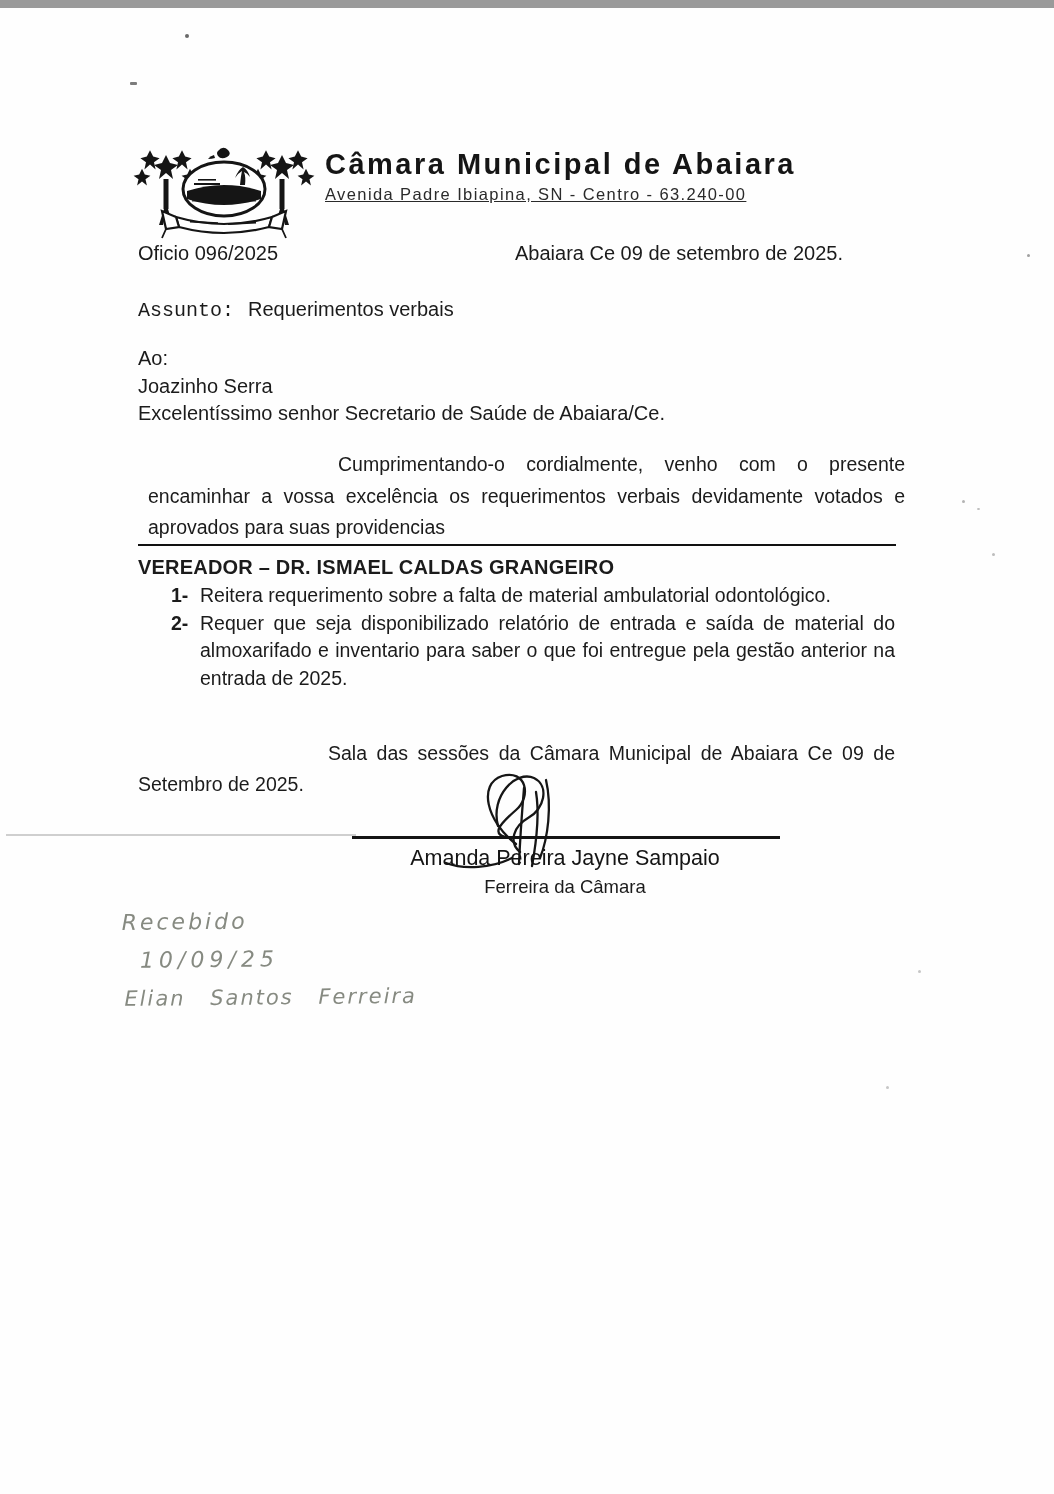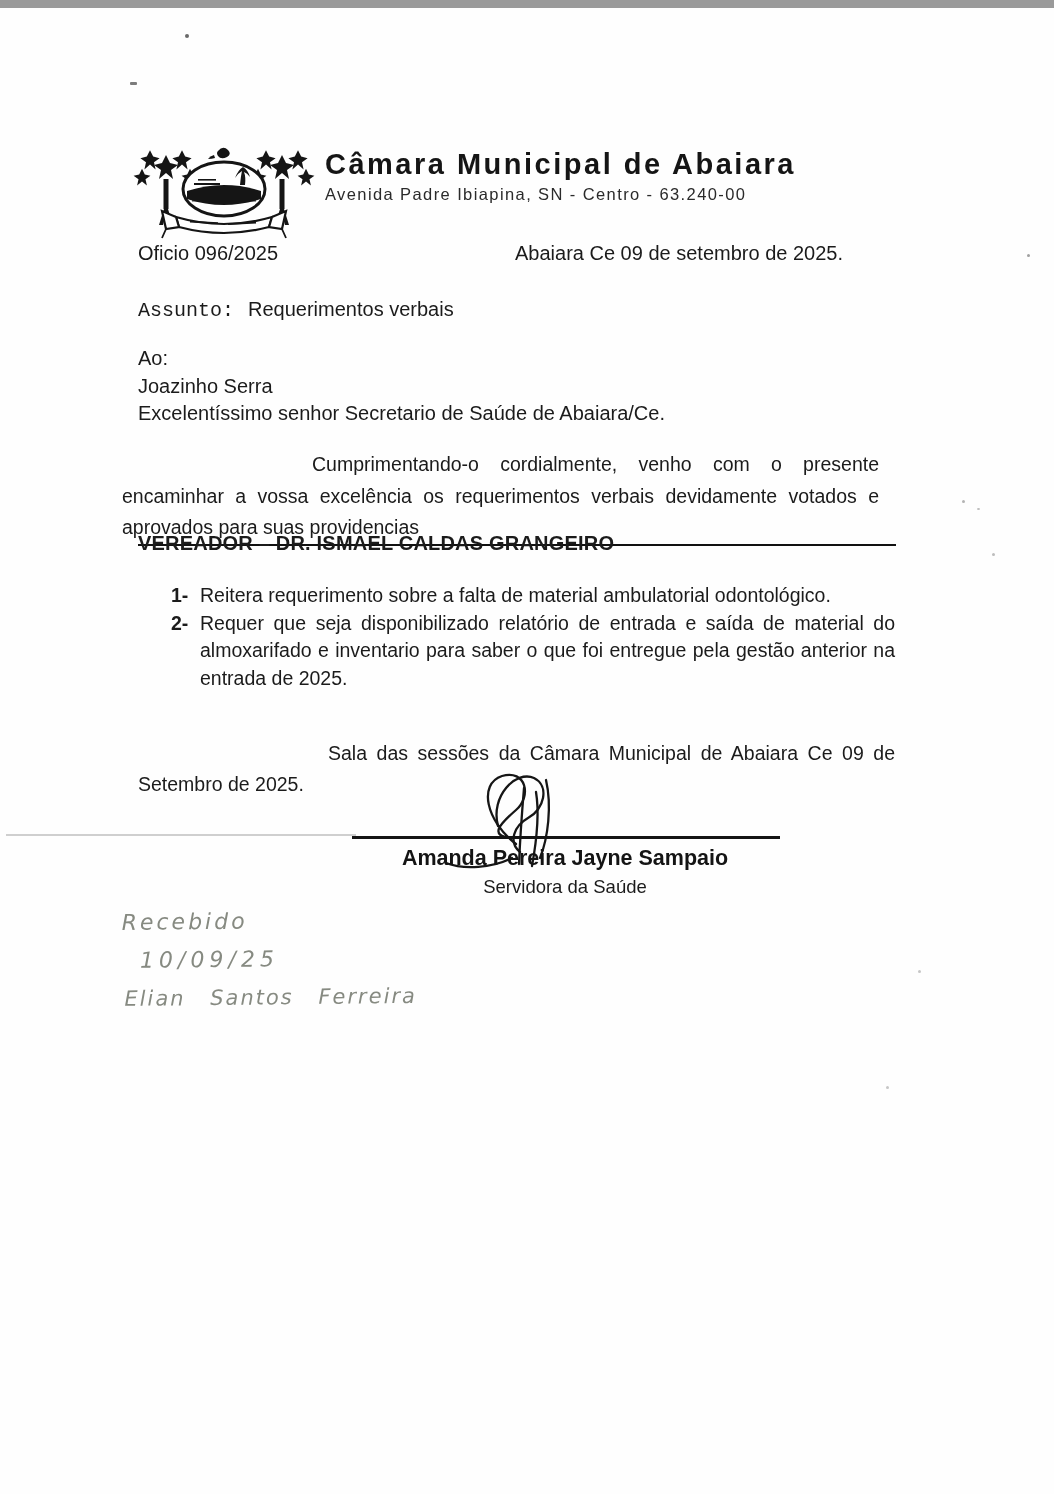--- a/index.html
+++ b/index.html
@@ -15,51 +15,52 @@
   
   .logo{position:absolute;left:128px;top:131px;width:192px;height:100px;}
   .header-text{position:absolute;left:325px;top:140px;width:590px;}
   .header-title{
     font-size:29px;font-weight:bold;letter-spacing:2.5px;color:#151515;
     white-space:nowrap;
   }
   .header-line{
     font-size:16.5px;letter-spacing:1.4px;color:#2a2a2a;margin-top:4px;
     white-space:nowrap;
+    text-decoration:underline;
   }
   
   .oficio-row{position:absolute;left:138px;top:234px;width:760px;font-size:20px;}
   .oficio-num{position:absolute;left:0;top:0;}
   .date-line{position:absolute;left:377px;top:0;}
   .assunto{position:absolute;left:138px;top:290px;font-size:20px;}
   .assunto .label{margin-right:14px;font-family:Liberation Mono, monospace;}
   
   .recipient{position:absolute;left:138px;top:337px;font-size:20px;line-height:27.5px;}
   
   .body-par{
-    position:absolute;left:122px;top:441px;width:757px;
+    position:absolute;left:148px;top:441px;width:757px;
     font-size:19.5px;line-height:31.5px;text-align:justify;text-indent:190px;
   }
   
   .divider{position:absolute;left:138px;top:536px;width:758px;border-top:2.6px solid #111;}
-  .vereador{position:absolute;left:138px;top:524px;font-size:20px;font-weight:bold;letter-spacing:.2px;}
+  .vereador{position:absolute;left:138px;top:548px;font-size:20px;font-weight:bold;letter-spacing:.2px;}
   .req-list{position:absolute;left:138px;top:574px;width:757px;font-size:19.5px;line-height:27.5px;}
   .req-item{position:relative;padding-left:62px;text-align:justify;}
   .req-num{position:absolute;left:33px;top:0;font-weight:bold;}
   
   .closing{
     position:absolute;left:138px;top:730px;width:757px;
     font-size:19.5px;line-height:31px;text-align:justify;text-indent:190px;
   }
   
   .sig-scribble{position:absolute;left:428px;top:758px;width:180px;height:105px;}
   .sig-line-faint{position:absolute;left:6px;top:826px;width:350px;border-top:2px solid rgba(110,110,110,.32);}
   .sig-line{position:absolute;left:352px;top:828px;width:428px;border-top:3px solid #141414;}
   .sig-block{position:absolute;left:330px;top:838px;width:470px;text-align:center;}
-  .sig-name{font-size:21.5px;font-weight:bold;color:#141414;}
+  .sig-name{font-size:21.5px;font-weight:normal;color:#141414;}
   .sig-role{font-size:18.5px;margin-top:5px;}
   
   .handwriting{
     position:absolute;left:122px;top:900px;width:360px;
     font-family:"DejaVu Sans", sans-serif;font-style:italic;
     color:#72766c;opacity:.85;transform:rotate(-.6deg);
   }
   .hw1{font-size:22px;letter-spacing:3px;}
   .hw2{font-size:22px;letter-spacing:5px;margin-top:13px;margin-left:18px;}
   .hw3{font-size:21px;letter-spacing:2px;word-spacing:16px;margin-top:14px;margin-left:2px;}
@@ -167,21 +168,21 @@
       <path d="M118,14 C124,40 120,72 112,92"></path>
       <path d="M84,92 C64,102 36,104 18,97"></path>
     </g>
   </svg>
 
   <div class="sig-line-faint"></div>
   <div class="sig-line"></div>
 
   <div class="sig-block">
     <div class="sig-name">Amanda Pereira Jayne Sampaio</div>
-    <div class="sig-role">Servidora da Saúde</div>
+    <div class="sig-role">Ferreira da Câmara</div>
   </div>
 
   <div class="handwriting">
     <div class="hw1">Recebido</div>
     <div class="hw2">10/09/25</div>
     <div class="hw3">Elian Santos Ferreira</div>
   </div>
 
   <div class="speck" style="left:185px;top:26px;width:4px;height:4px;opacity:.8;"></div>
   <div class="speck" style="left:130px;top:74px;width:7px;height:3px;border-radius:1px;opacity:.7;"></div>

